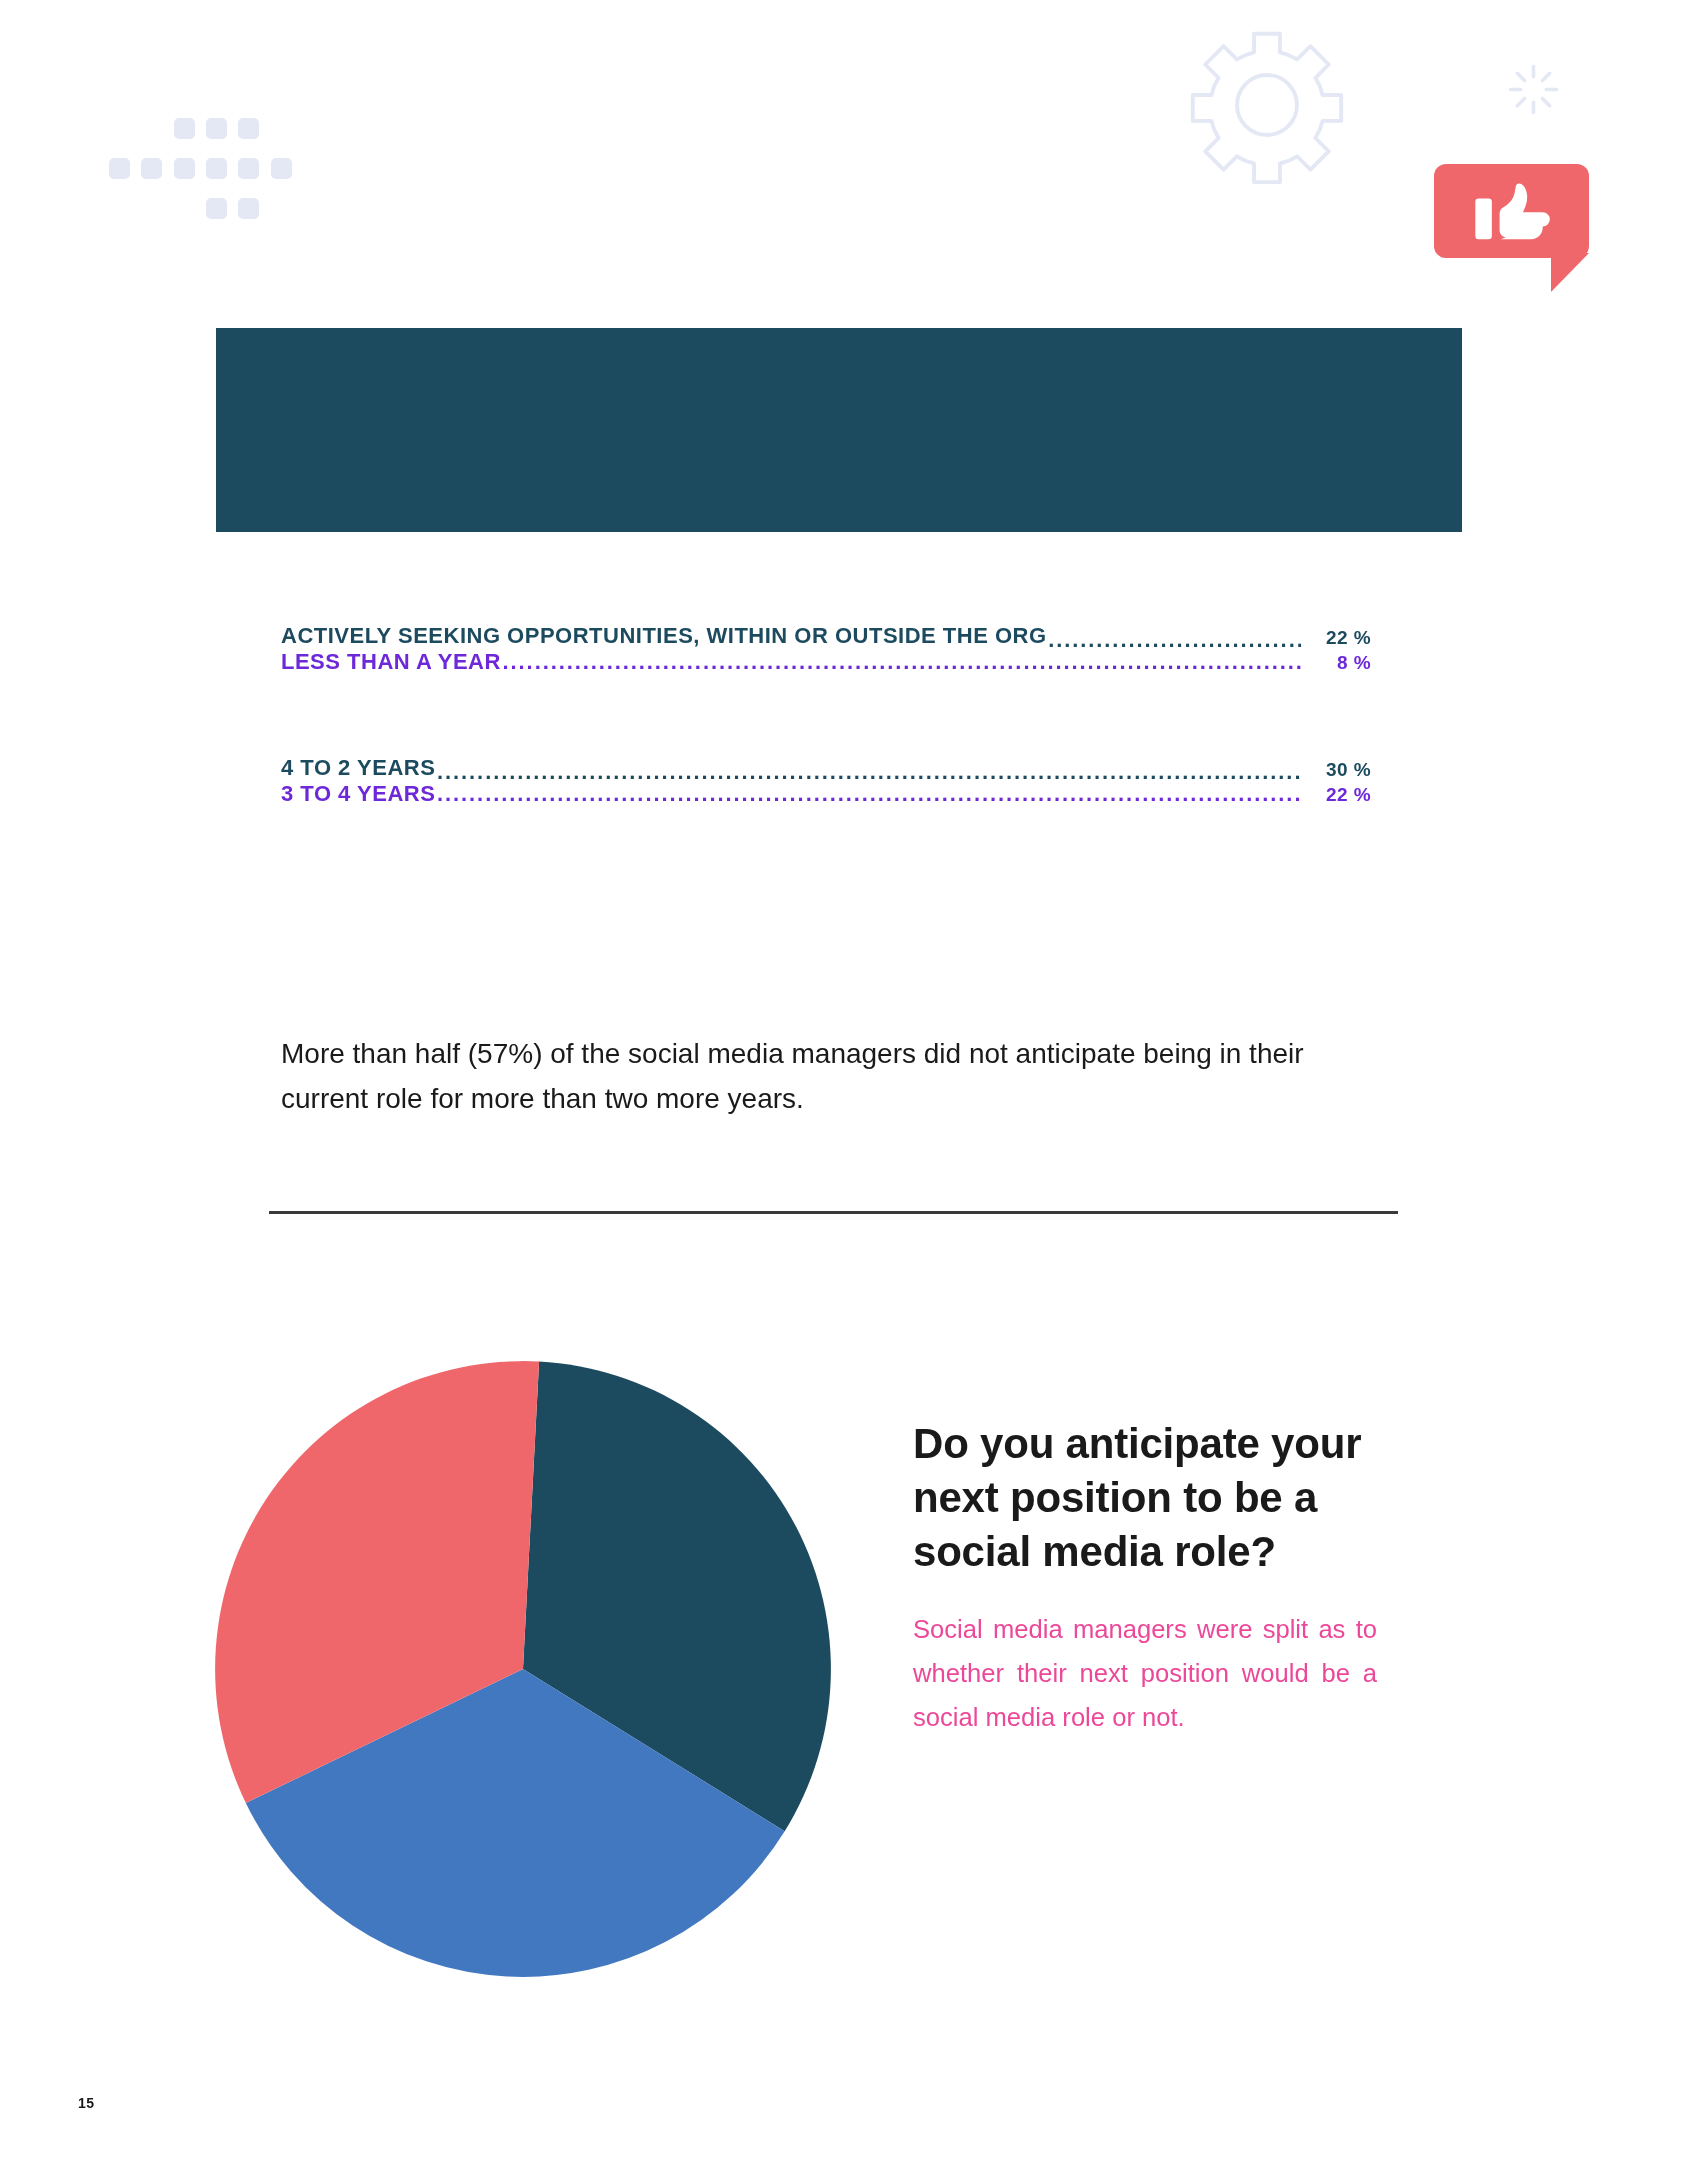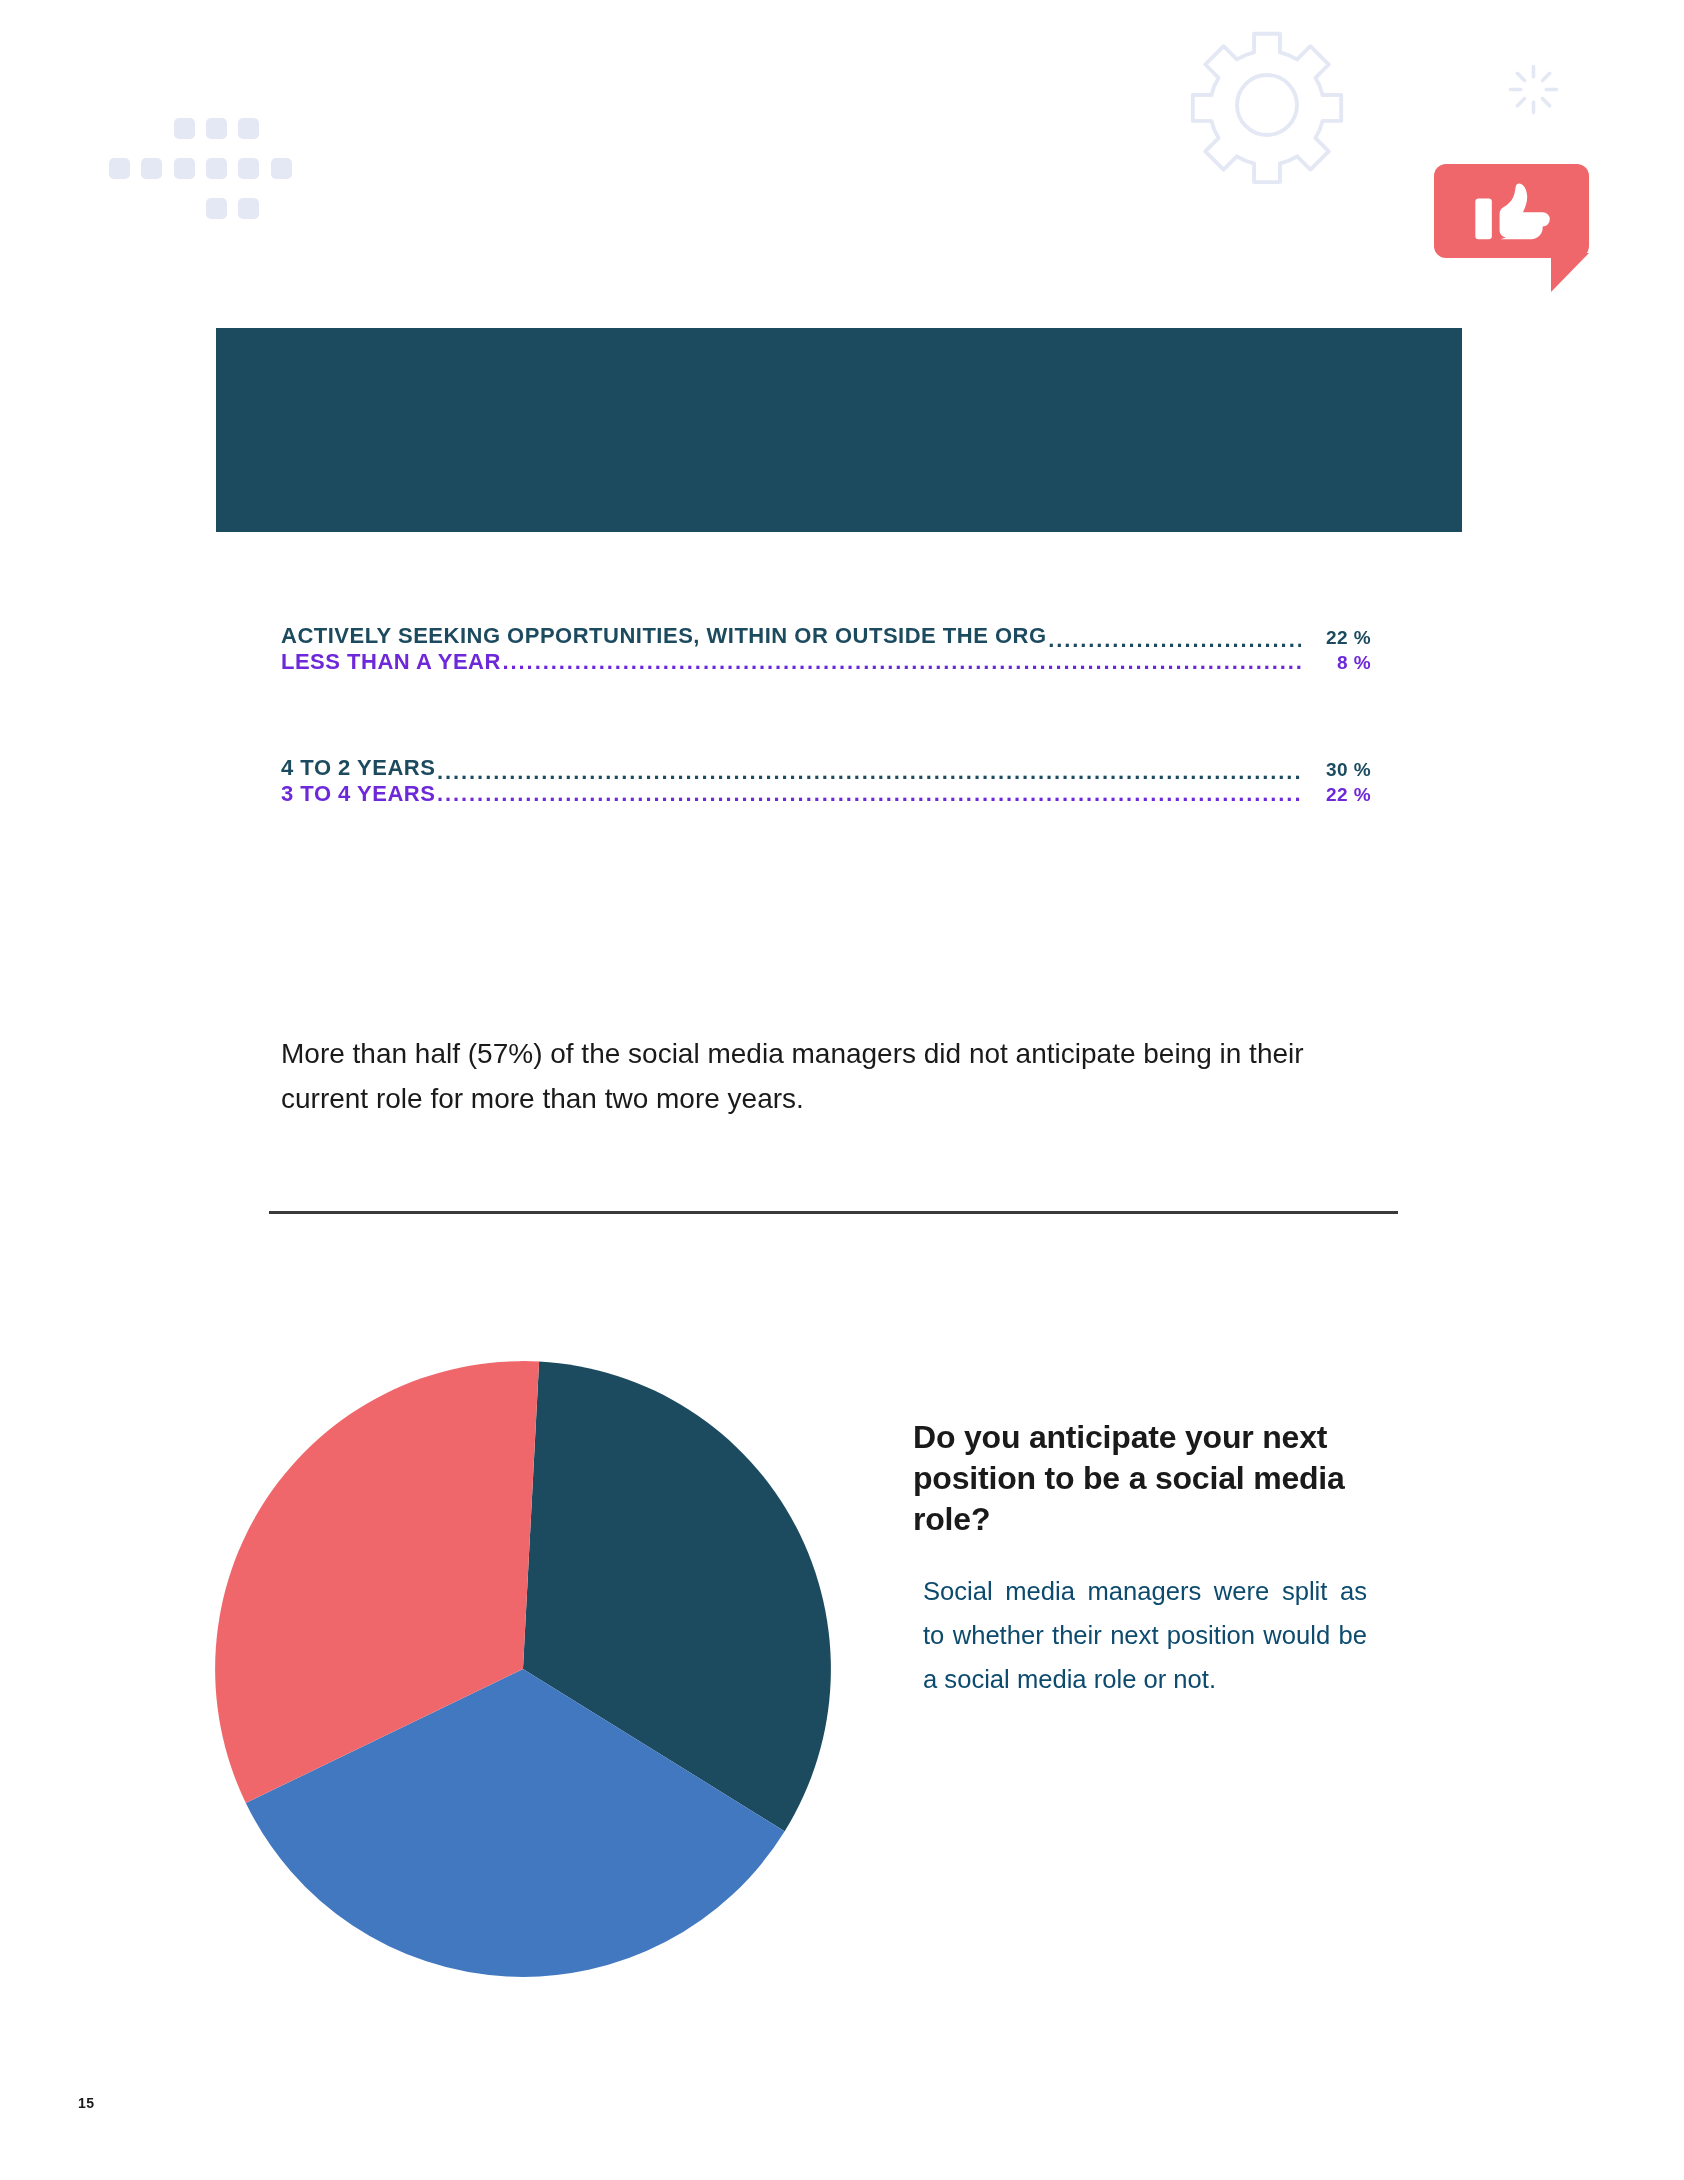--- a/index.html
+++ b/index.html
@@ -168,33 +168,33 @@
   }
 
   
   #pie-side {
     position: absolute;
     left: 913px;
     top: 1417px;
     width: 464px;
   }
   #pie-question {
-    font-size: 32px;
+    font-size: 42px;
     font-weight: 700;
     line-height: 1.28;
     color: #1A1A1A;
     margin: 0 0 29px 0;
     letter-spacing: -0.2px;
   }
   #pie-description {
     font-size: 25.6px;
     line-height: 1.72;
-    color: #0c4a6e;
+    color: #ec4899;
     text-align: justify;
-    margin: 10px;
+    margin: 0;
   }
 
   
   #page-number {
     position: absolute;
     left: 78px;
     top: 2095px;
     font-size: 14px;
     font-weight: 700;
     color: #1A1A1A;

